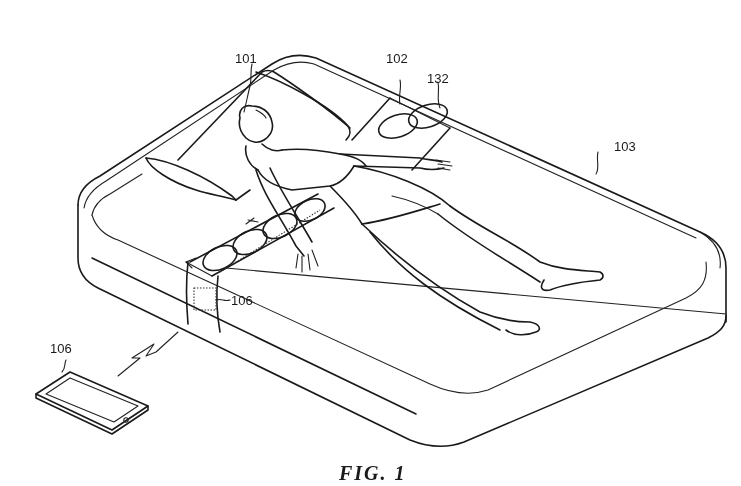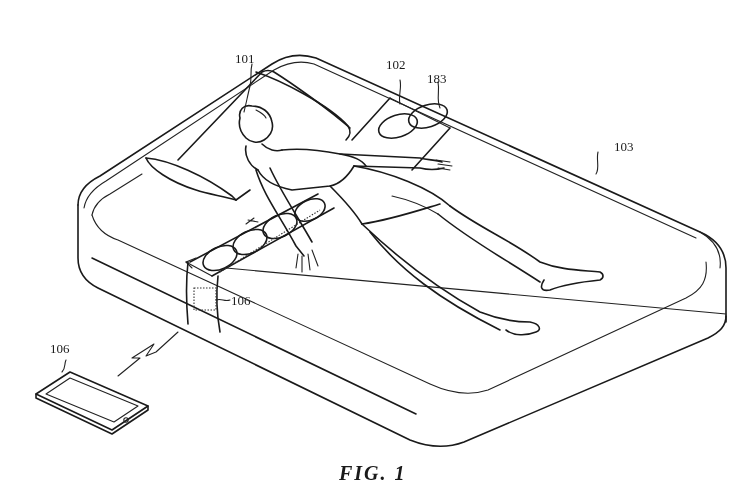--- a/index.html
+++ b/index.html
@@ -4,21 +4,21 @@
   <style>
     html, body { margin: 0; padding: 0; background: #ffffff; }
     body { width: 741px; height: 486px; position: relative; overflow: hidden; }
     .figure { position: absolute; left: 0; top: 0; width: 741px; height: 486px; }
     svg { position: absolute; left: 0; top: 0; }
     .ln { fill: none; stroke: #1a1a1a; stroke-width: 1.6; stroke-linecap: round; stroke-linejoin: round; }
     .ln-thin { fill: none; stroke: #222; stroke-width: 1.1; stroke-linecap: round; stroke-linejoin: round; }
     .ln-dash { fill: none; stroke: #333; stroke-width: 1.1; stroke-dasharray: 1.5 1.5; }
     .ref-label {
       position: absolute;
-      font-family: Liberation Serif, serif;
+      font-family: Liberation Sans, sans-serif;
       font-size: 13px;
       color: #1a1a1a;
       line-height: 1;
       white-space: nowrap;
     }
     .fig-caption {
       position: absolute;
       left: 339px; top: 462px;
       font-family: "Liberation Serif", "DejaVu Serif", serif;
       font-style: italic;
@@ -135,20 +135,20 @@
 
     <g>
       <path class="ln-thin" d="M252,64 C250,72 252,78 250,86 C248,94 246,104 244,112"></path>
       <path class="ln-thin" d="M400,80 C402,88 398,96 400,104"></path>
       <path class="ln-thin" d="M438,82 C440,92 436,98 440,108"></path>
       <path class="ln-thin" d="M598,152 C596,160 600,168 596,174"></path>
     </g>
   </svg>
 
   <span class="ref-label" style="left:235px; top:52px;">101</span>
-  <span class="ref-label" style="left:386px; top:58px;">102</span>
-  <span class="ref-label" style="left:427px; top:72px;">183</span>
+  <span class="ref-label" style="left:386px; top:52px;">102</span>
+  <span class="ref-label" style="left:427px; top:72px;">132</span>
   <span class="ref-label" style="left:589px; top:140px;margin-left:25px;">103</span>
   <span class="ref-label" style="left:231px; top:294px;">106</span>
   <span class="ref-label" style="left:50px; top:342px;">106</span>
 
   <span class="fig-caption">FIG. 1</span>
 </div>
 
 </body></html>

